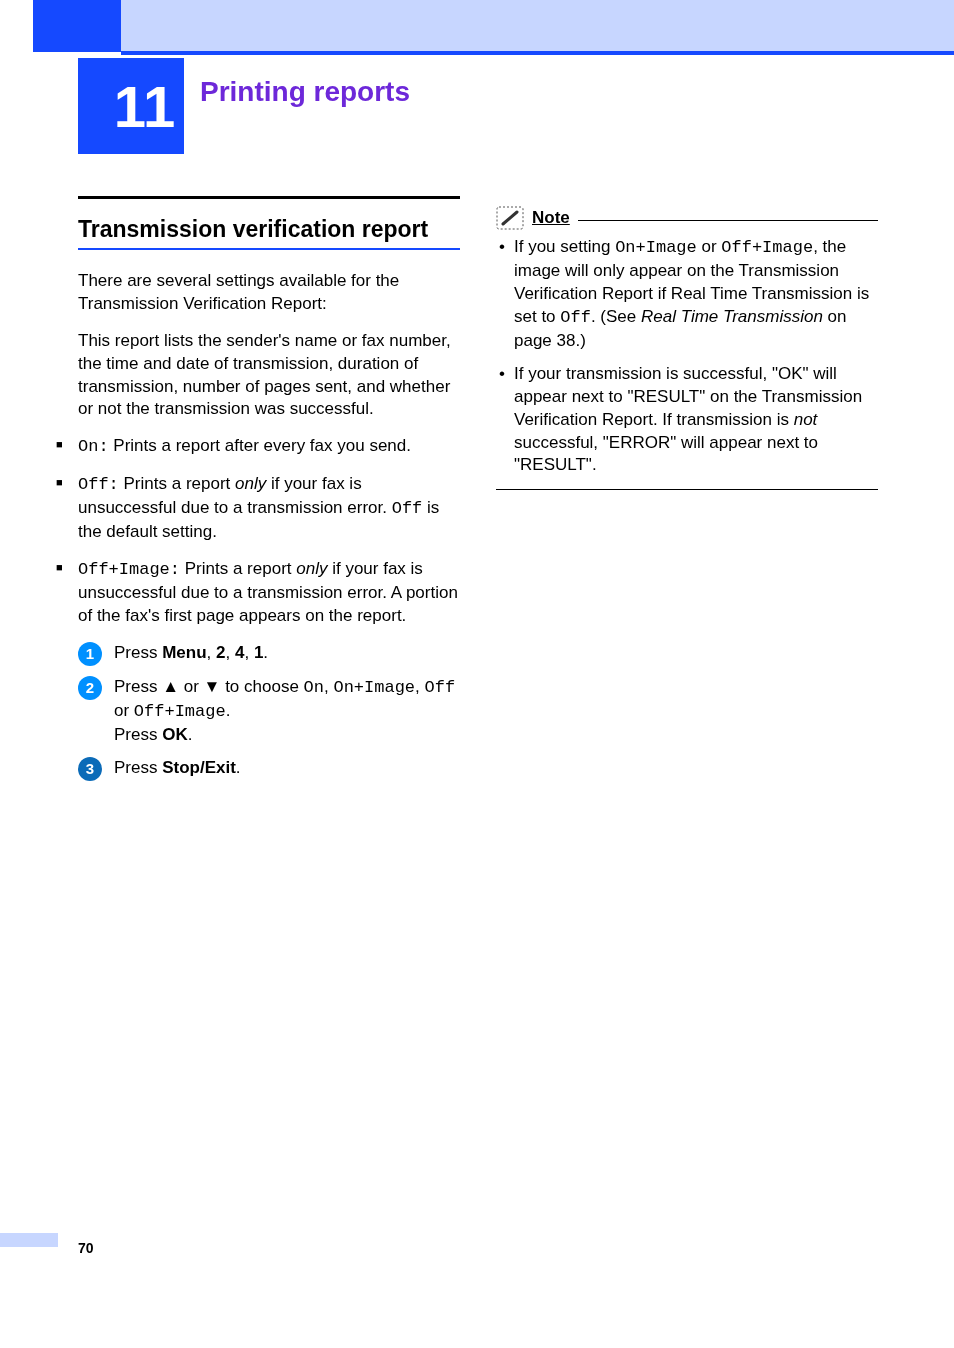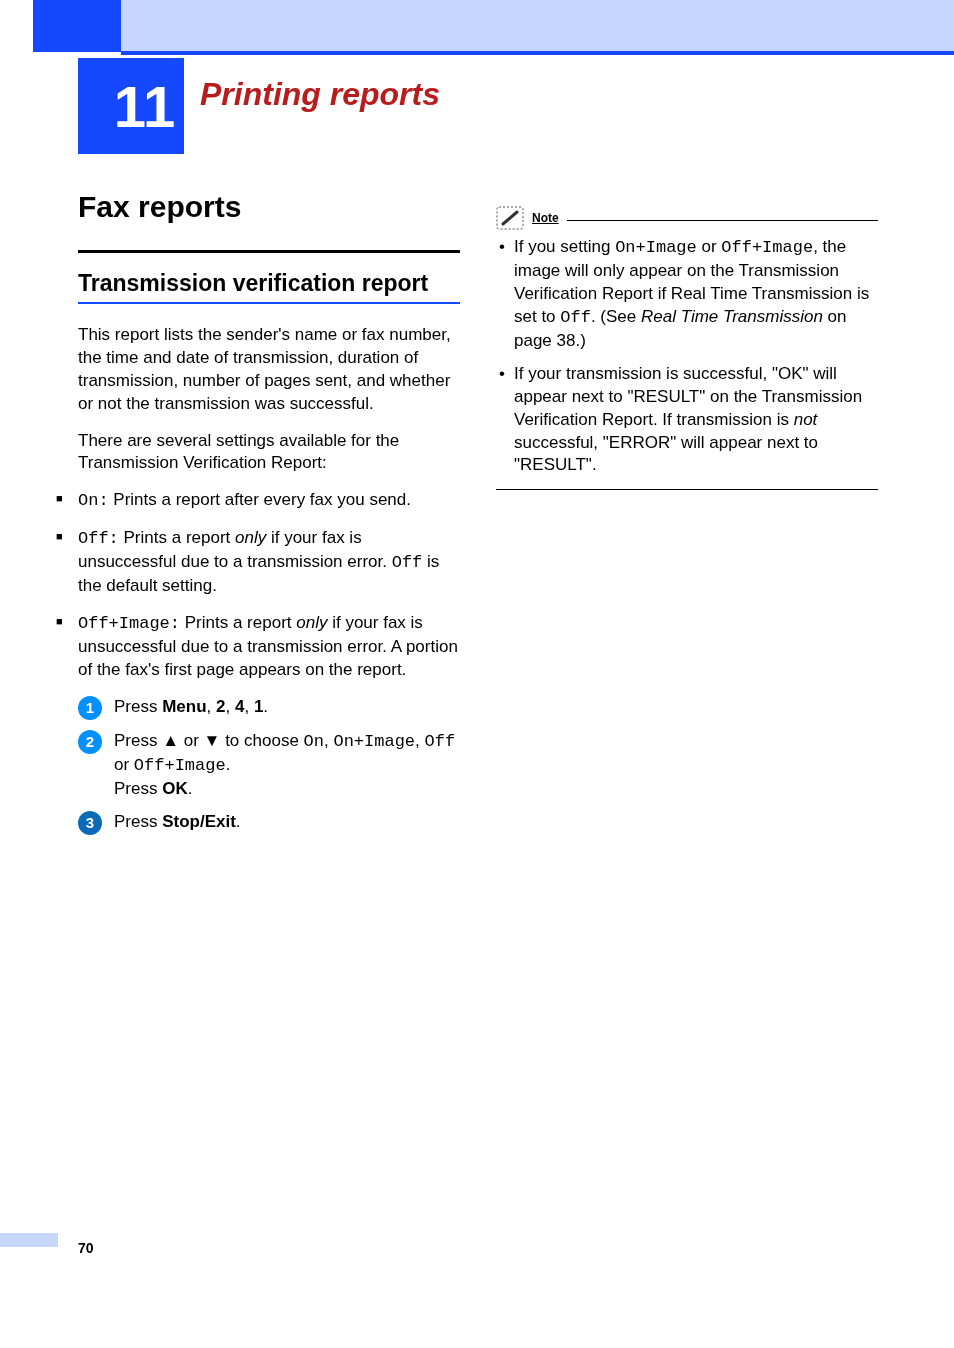--- a/index.html
+++ b/index.html
@@ -54,24 +54,23 @@
       display: flex;
       align-items: center;
       justify-content: center;
       font-family: Arial, Helvetica, sans-serif;
       padding-left: 27px;
     }
     .chapter-title {
       position: absolute;
       left: 200px;
       top: 76px;
-      font-size: 32px;
-      font-weight: bold;
-      color: #b91c1c;
-      font-style: italic;
+      font-size: 28px;
+      font-weight: bold;
+      color: #6d28d9;
     }
     
     .columns {
       position: absolute;
       top: 190px;
       left: 78px;
       width: 800px;
       display: flex;
       gap: 36px;
     }
@@ -158,21 +157,21 @@
       line-height: 1.35;
     }
     
     .note-header {
       display: flex;
       align-items: center;
       gap: 8px;
       margin-bottom: 6px;
     }
     .note-header .note-label {
-      font-size: 12px;
+      font-size: 17px;
       font-weight: bold;
       text-decoration: underline;
     }
     .note-header .note-line {
       flex: 1;
       border-top: 1.5px solid #000;
       margin-top: 4px;
     }
     .note-header svg {
       width: 28px;
@@ -228,28 +227,27 @@
 <div class="top-blue-square"></div>
 <div class="top-lightblue-bar"></div>
 <div class="top-divider"></div>
 
 <div class="chapter-badge">11</div>
 <div class="chapter-title">Printing reports</div>
 
 <div class="columns">
 
   <div class="col">
-    <div class="h1">Fax reports</div>
     <div class="h1-rule"></div>
 
     <div class="h2">Transmission verification report</div>
     <div class="h2-rule"></div>
 
+    <div class="p">There are several settings available for the Transmission Verification Report:</div>
     <div class="p">This report lists the sender's name or fax number, the time and date of transmission, duration of transmission, number of pages sent, and whether or not the transmission was successful.</div>
-    <div class="p">There are several settings available for the Transmission Verification Report:</div>
 
     <ul class="bullets">
       <li>
         <span class="mono">On:</span><span> Prints a report after every fax you send.</span>
       </li>
       <li>
         <span class="mono">Off:</span><span> Prints a report </span><span class="italic">only</span><span> if your fax is unsuccessful due to a transmission error. </span><span class="mono">Off</span><span> is the default setting.</span>
       </li>
       <li>
         <span class="mono">Off+Image:</span><span> Prints a report </span><span class="italic">only</span><span> if your fax is unsuccessful due to a transmission error. A portion of the fax's first page appears on the report.</span>

